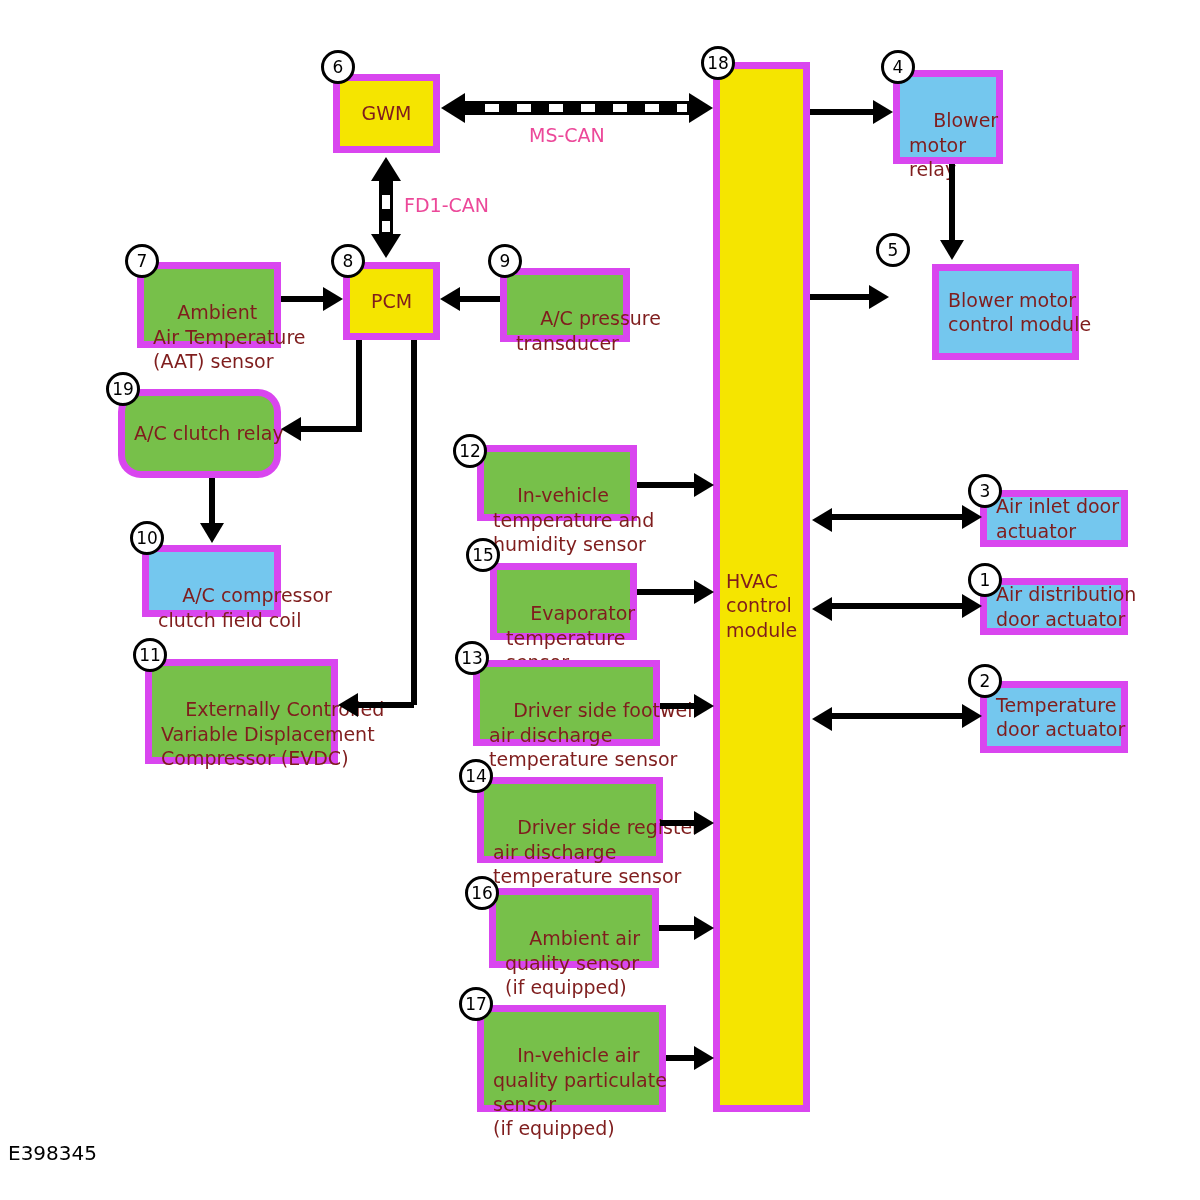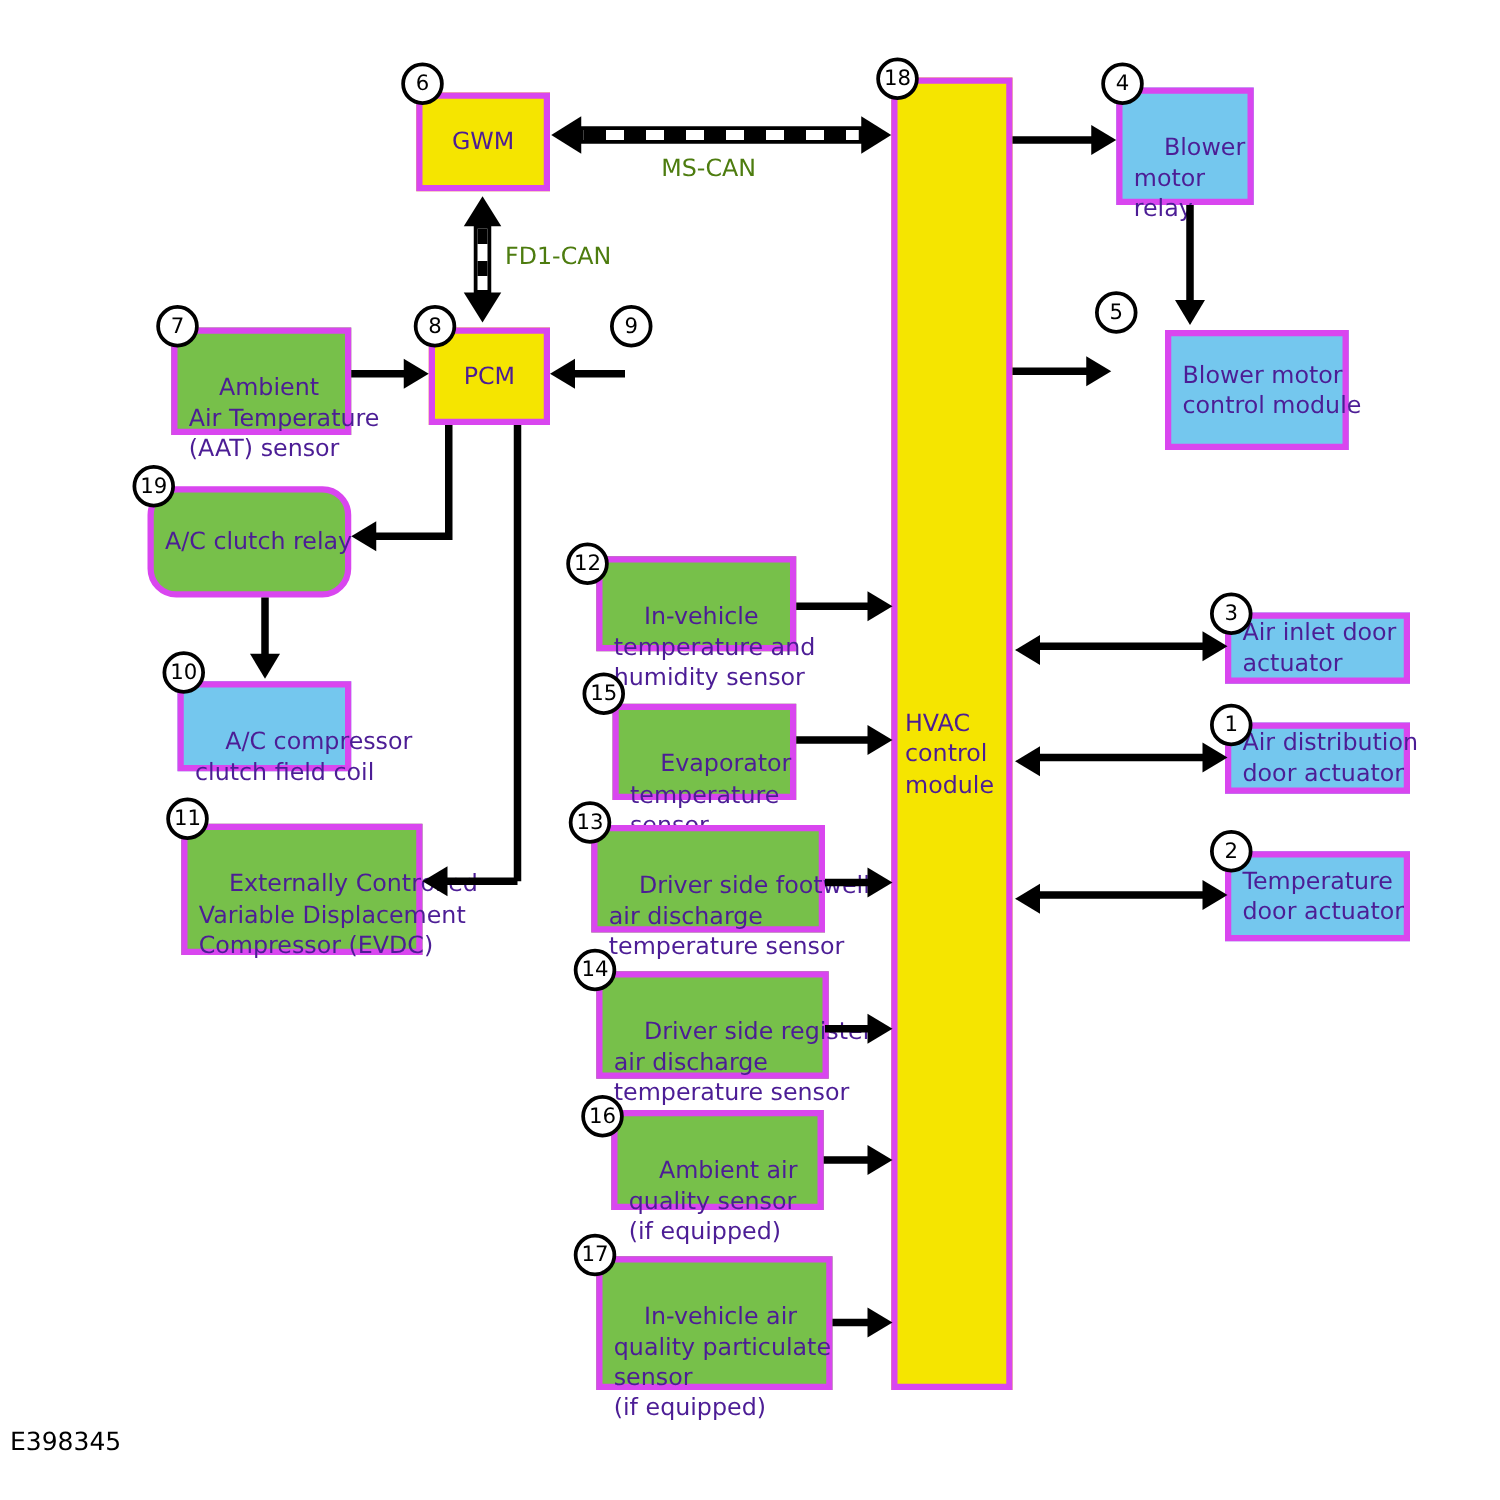--- a/index.html
+++ b/index.html
@@ -7,25 +7,25 @@
     width:1200px;height:1200px;
     background:#ffffff;
     font-family:"DejaVu Sans","Liberation Sans",sans-serif;
     overflow:hidden;
   }
   #stage{position:relative;width:1200px;height:1200px;}
 
   
   .blk{
     position:absolute;
-    border:5px solid #d946ef;
+    border:7px solid #d946ef;
     box-sizing:border-box;
     font-size:19px;
     line-height:1.28;
-    color:#4c1d95;
+    color:#7f1d1d;
     padding:7px 9px;
     white-space:pre;
   }
   .blk.green{background:#77c04a;}
   .blk.blue {background:#74c7ee;}
   .blk.yellow{background:#f5e500;}
   .blk.ctr{display:flex;align-items:center;justify-content:center;text-align:center;padding:4px;}
   .blk.vctr{display:flex;align-items:center;}
 
   
@@ -55,21 +55,21 @@
   .bus-h{position:absolute;height:14px;border:3px solid #000;background:#fff;box-sizing:border-box;z-index:5;
          background-image:repeating-linear-gradient(to right,#000 0 18px,#fff 18px 32px);}
   .bus-v{position:absolute;width:14px;border:3px solid #000;background:#fff;box-sizing:border-box;z-index:5;
          background-image:repeating-linear-gradient(to bottom,#000 0 12px,#fff 12px 26px);}
   .bus-ar{position:absolute;width:0;height:0;z-index:7;}
   .bus-ar-r{border-top:15px solid transparent;border-bottom:15px solid transparent;border-left:24px solid #000;}
   .bus-ar-l{border-top:15px solid transparent;border-bottom:15px solid transparent;border-right:24px solid #000;}
   .bus-ar-u{border-left:15px solid transparent;border-right:15px solid transparent;border-bottom:24px solid #000;}
   .bus-ar-d{border-left:15px solid transparent;border-right:15px solid transparent;border-top:24px solid #000;}
 
-  .lbl{position:absolute;font-size:19px;color:#4d7c0f;z-index:8;white-space:pre;}
+  .lbl{position:absolute;font-size:19px;color:#ec4899;z-index:8;white-space:pre;}
   #figure-id{position:absolute;left:8px;top:1141px;font-size:20px;color:#000;}
 </style>
 </head>
 <body>
 
 <div id="stage">
 
   <div class="bus-ar bus-ar-l" style="left:441px;top:93px;"></div>
   <div class="bus-h" style="left:464px;top:101px;width:226px;"></div>
   <div class="bus-ar bus-ar-r" style="left:689px;top:93px;"></div>
@@ -183,20 +183,24 @@
 
   <div class="badge" style="left:968px;top:664px;">2</div>
 
   <div class="blk green" style="left:137px;top:262px;width:144px;height:86px;">
     <span>Ambient
 Air Temperature
 (AAT) sensor</span>
   </div>
   <div class="badge" style="left:125px;top:244px;">7</div>
 
+  <div class="blk green" style="left:500px;top:268px;width:130px;height:74px;">
+    <span>A/C pressure
+transducer</span>
+  </div>
   <div class="badge" style="left:488px;top:244px;">9</div>
 
   <div class="blk green vctr" style="left:118px;top:389px;width:163px;height:89px;border-radius:23px;">
     <span>A/C clutch relay</span>
   </div>
   <div class="badge" style="left:106px;top:372px;">19</div>
 
   <div class="blk blue" style="left:142px;top:545px;width:139px;height:72px;">
     <span>A/C compressor
 clutch field coil</span>

